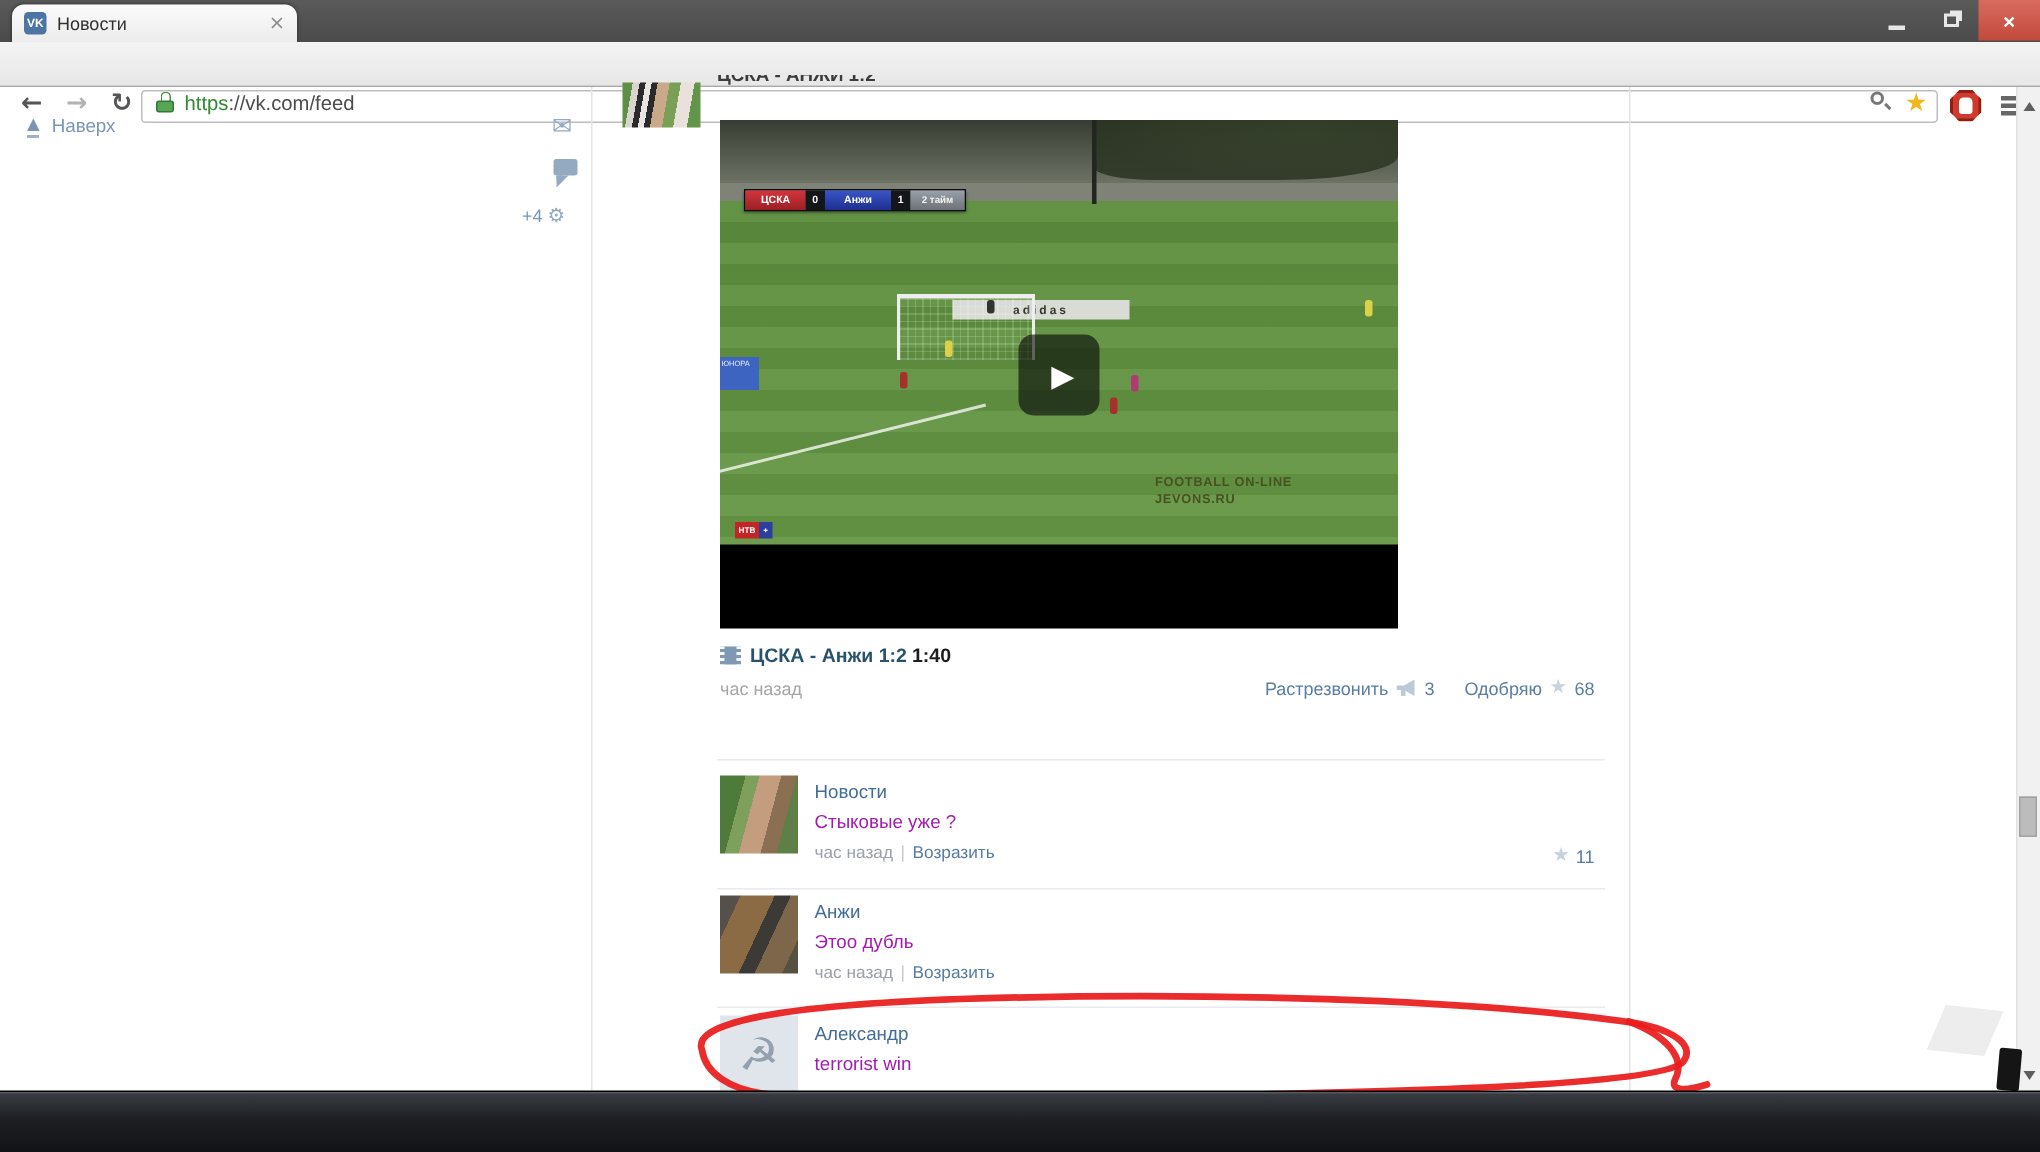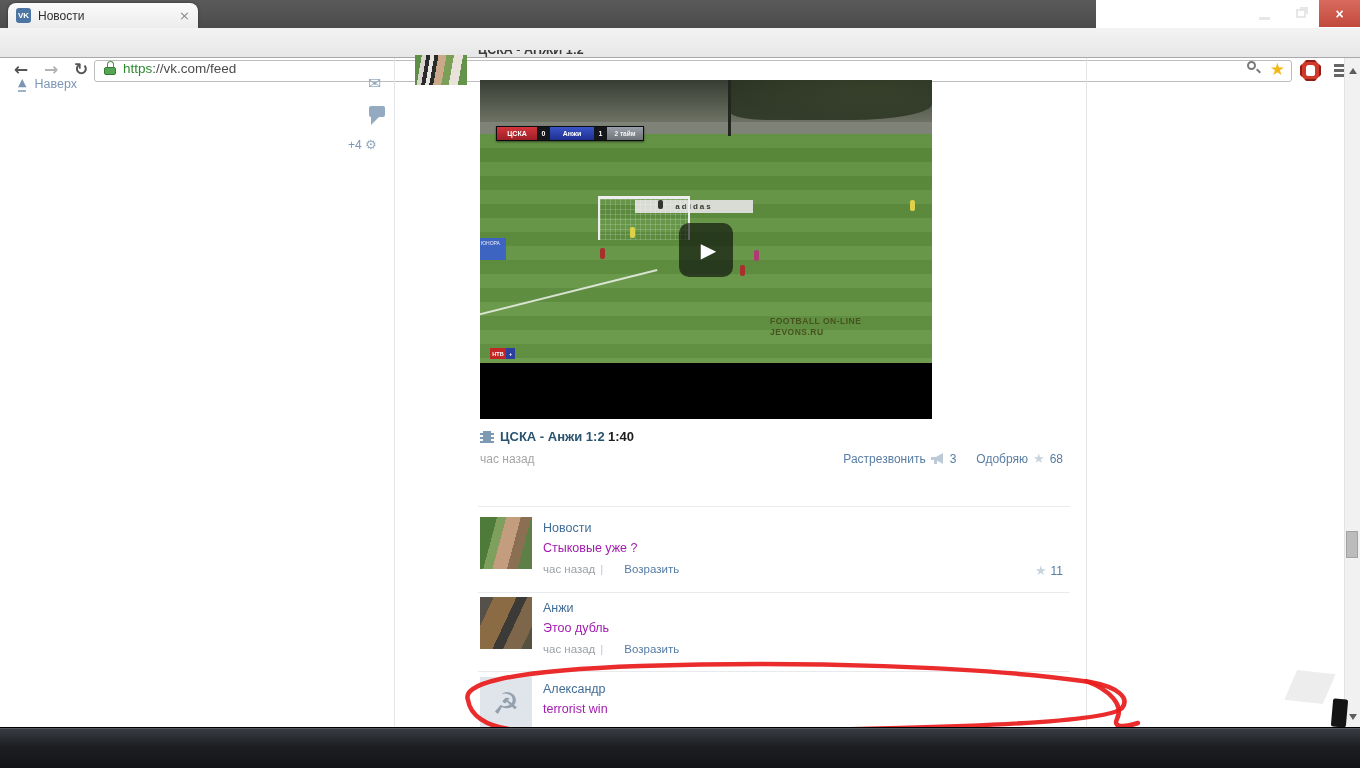--- a/index.html
+++ b/index.html
@@ -3,21 +3,21 @@
 <meta charset="utf-8">
 <style>
   html,body{margin:0;padding:0;background:#fff;}
   *{box-sizing:border-box;}
   .screen{position:relative;width:1360px;height:768px;overflow:hidden;background:#fff;
           font-family:"Liberation Sans",sans-serif;}
   .abs{position:absolute;}
   .glyph{font-family:"DejaVu Sans",sans-serif;}
 
   
-  .tabbar{left:0;top:0;width:1096px;height:28px;background:linear-gradient(#5a5a5a,#4b4b4b);}
+  .tabbar{left:0;top:0;width:1360px;height:28px;background:linear-gradient(#5a5a5a,#4b4b4b);}
   .tab{left:8px;top:3px;width:190px;height:25px;background:linear-gradient(#fbfbfb,#ececec);
        border-radius:8px 8px 0 0;box-shadow:0 0 3px rgba(0,0,0,.45);display:flex;align-items:center;padding:0 8px;}
   .favicon{width:15px;height:15px;border-radius:3px;background:#4c75a3;color:#fff;font-size:8px;font-weight:bold;
            display:flex;align-items:center;justify-content:center;margin-right:7px;}
   .tabtitle{font-size:12px;color:#303030;flex:1;}
   .tabclose{color:#8b8b8b;font-size:13px;line-height:13px;}
   .win-btn{top:0;height:27px;display:flex;align-items:center;justify-content:center;}
   .win-min{left:1245px;width:38px;}
   .win-min .bar{width:11px;height:3px;background:#e7e7e7;margin-top:10px;}
   .win-rest{left:1283px;width:36px;}
@@ -103,21 +103,21 @@
   .palestar{color:#c7d3df;font-size:13px;}
 
   
   .ctoggle{left:478px;top:486px;width:592px;text-align:center;color:#969696;font-size:12px;}
   .hdiv{left:478px;width:592px;height:1px;background:#e9eaed;}
   .cavatar{left:480px;width:52px;height:52px;}
   .cname{left:543px;font-size:12.5px;color:#426d96;}
   .ctext{left:543px;font-size:12.5px;color:#a21caf;}
   .cmeta{left:543px;font-size:11.5px;color:#9aa1a8;}
   .cmeta .sep{color:#c5c9cd;margin:0 5px;}
-  .cmeta .reply{color:#567ca4;margin-left:16px;}
+  .cmeta .reply{color:#567ca4;}
   .clikes{right:297px;display:flex;align-items:center;gap:4px;font-size:12px;color:#567ca4;}
   .av1{background:linear-gradient(105deg,#4e7a3a 0 26%,#7fa05c 26% 40%,#c49c7e 40% 62%,#8a6f52 62% 78%,#5e7f46 78%);}
   .av2{background:linear-gradient(115deg,#56504a 0 18%,#8a6b44 18% 48%,#3c3a36 48% 62%,#7d6649 62% 86%,#55503f 86%);}
   .av3{background:#e0e5eb;display:flex;align-items:center;justify-content:center;color:#93a0ae;font-size:30px;}
 
   
   .redsvg{left:0;top:0;width:1360px;height:768px;pointer-events:none;}
 
   
   .sb-track{left:1344px;top:58px;width:16px;height:672px;background:#f1f1f2;border-left:1px solid #e2e2e2;}

